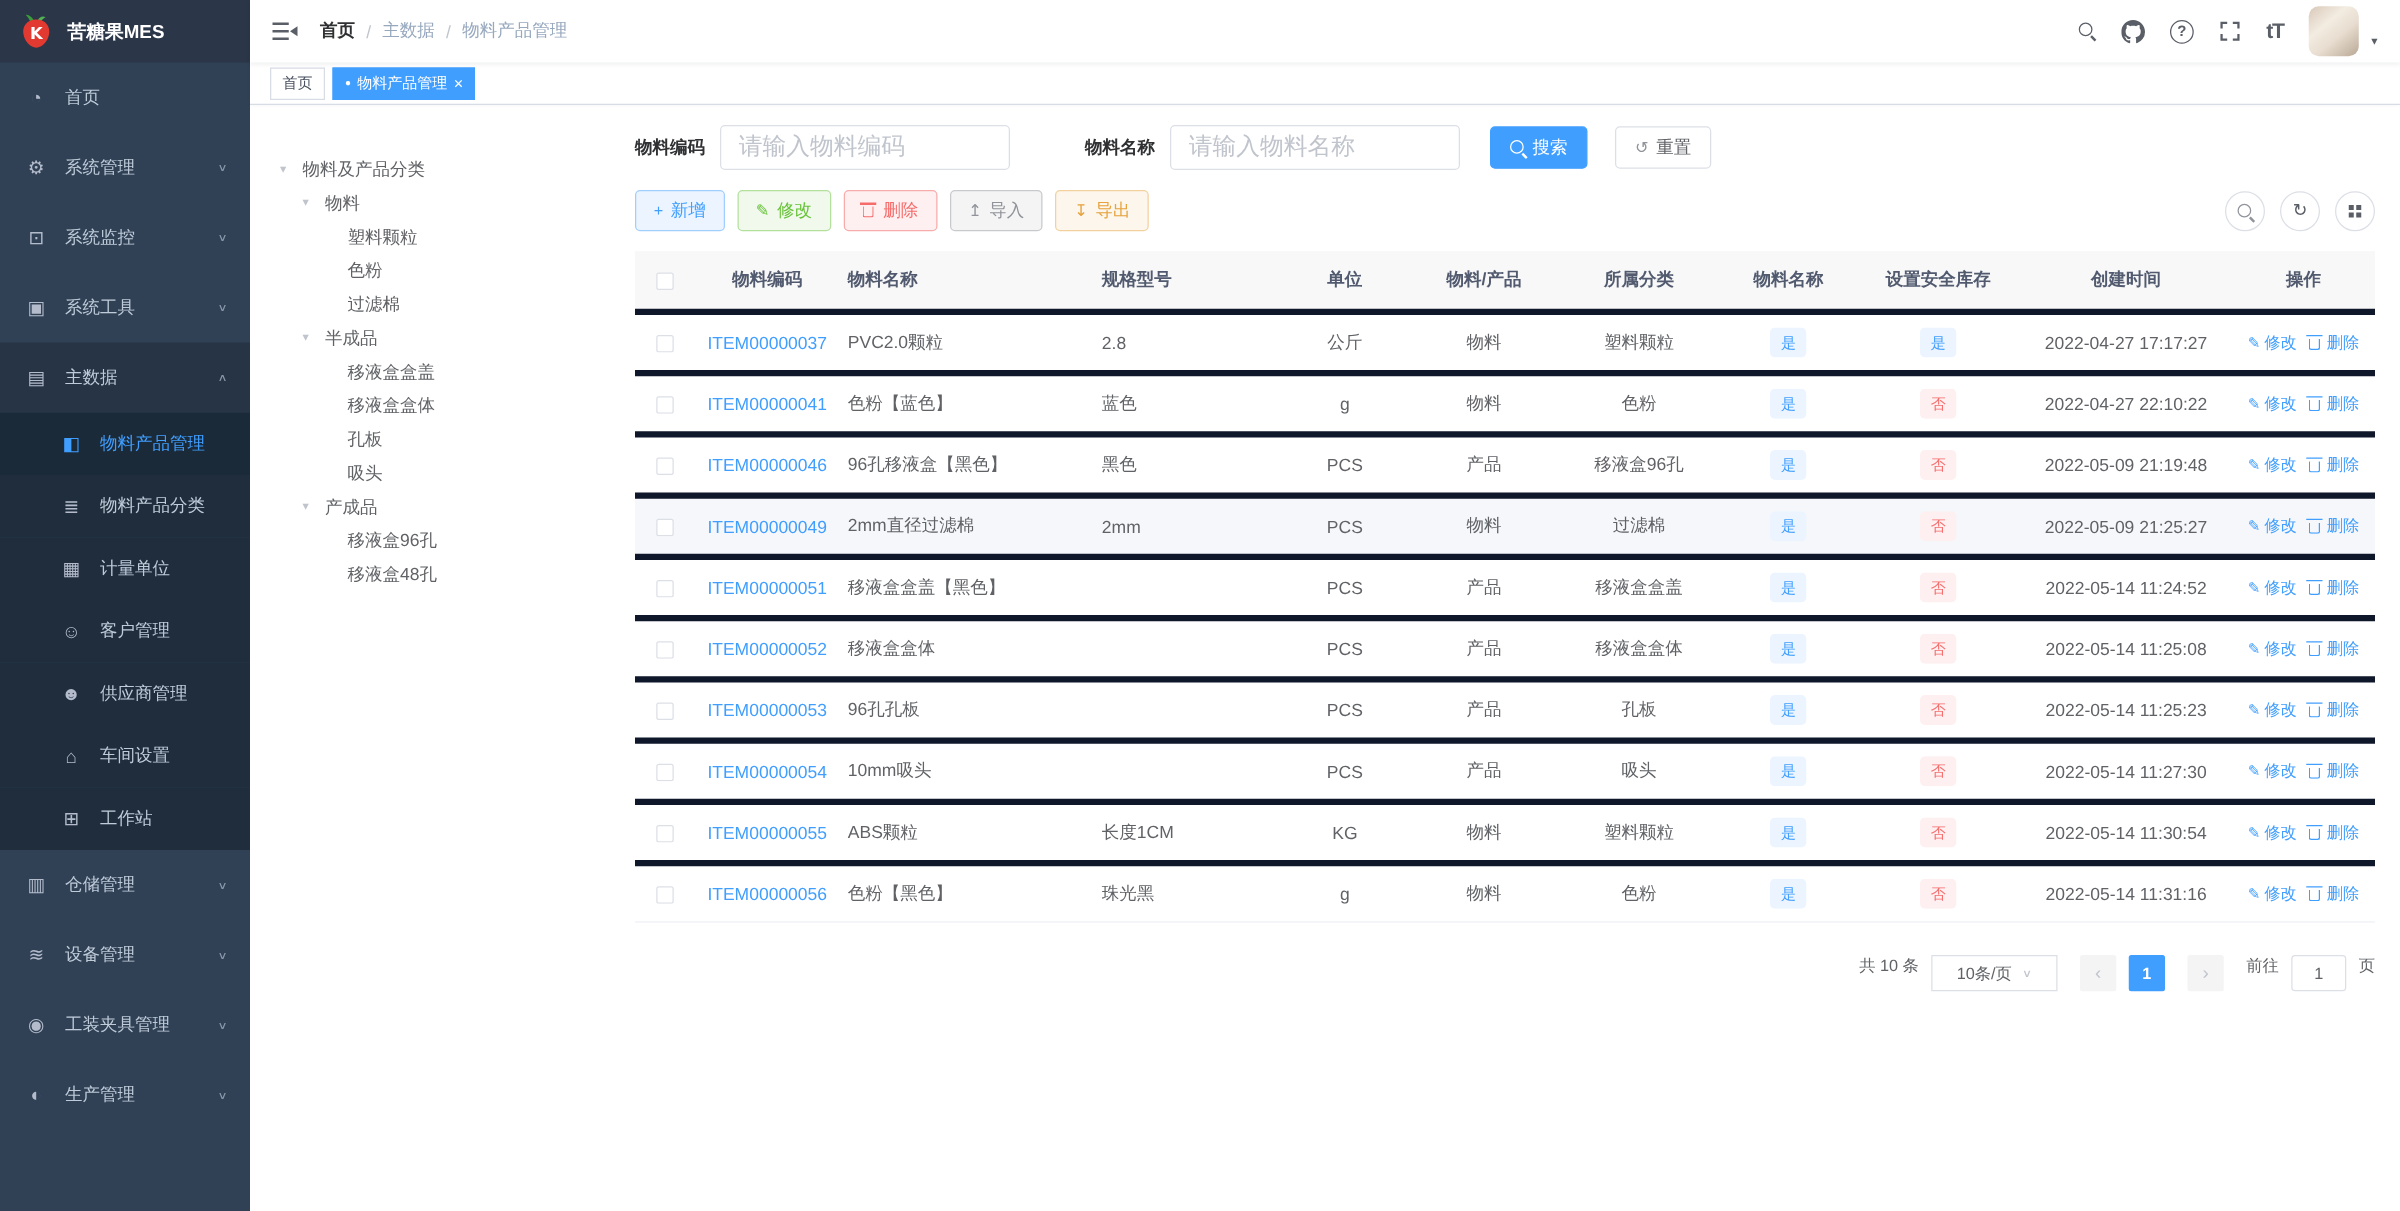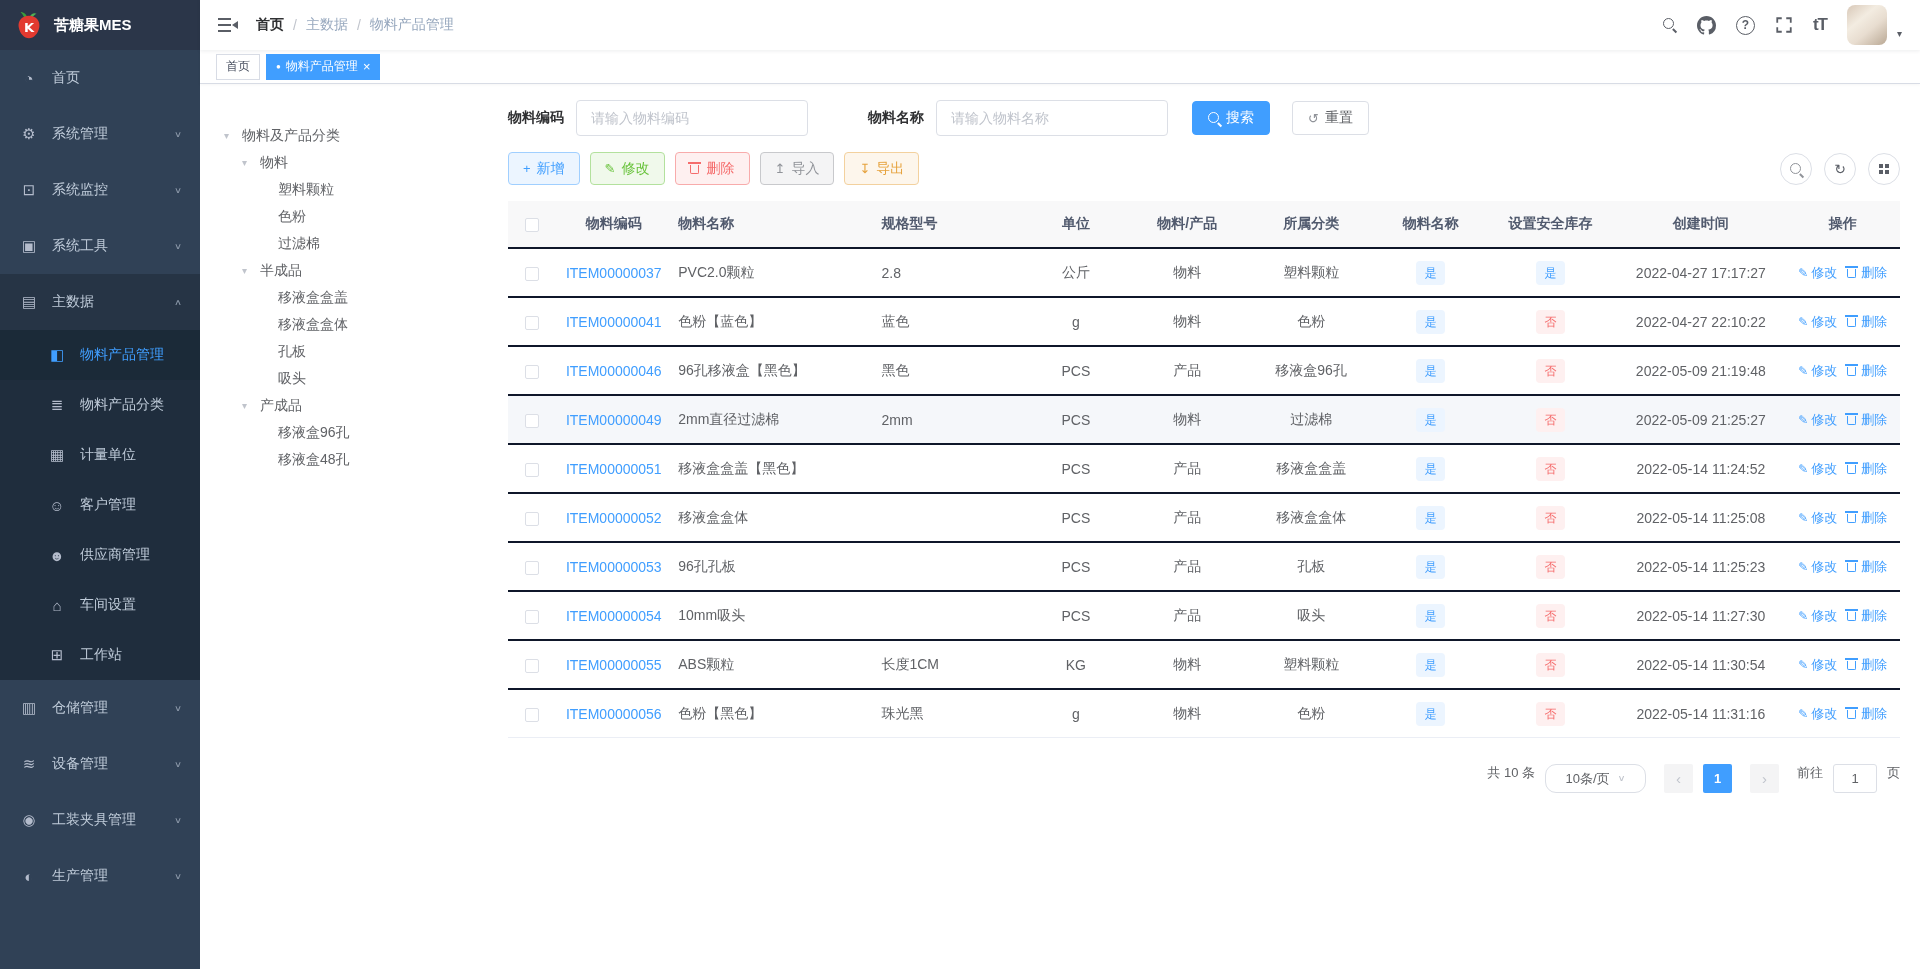--- a/index.html
+++ b/index.html
@@ -73,21 +73,21 @@
   .tnode[data-level="2"] { padding-left:40px; }
   .tcaret { width:18px; font-size:10px; color:#c0c4cc; flex:none; }
   .tcaret[data-caret="false"] { visibility:hidden; }
 
   .table-panel { flex:1; min-width:0; display:flex; flex-direction:column; }
 
   
   .filter { display:flex; align-items:center; gap:12px; flex:none; }
   .filter label { color:#303133; font-weight:bold; flex:none; }
   .filter input { width:232px; height:36px; border:1px solid #dcdfe6; border-radius:4px; padding:0 14px;
-    font-size:14px; color:#606266; outline:none; font-family:inherit; }
+    font-size:19px; color:#606266; outline:none; font-family:inherit; }
   .filter input::placeholder { color:#c0c4cc; }
   .filter .gap { width:36px; }
   .btn { height:34px; border-radius:4px; border:1px solid transparent; cursor:pointer; font-size:14px;
     display:inline-flex; align-items:center; gap:6px; padding:0 15px; font-family:inherit; }
   .btn-primary { background:#409eff; border-color:#409eff; color:#fff; margin-left:12px;justify-content:flex-end; }
   .btn-plain { background:#fff; border-color:#dcdfe6; color:#606266; margin-left:10px; }
   .btn-plain i { font-style:normal; font-size:13px; color:#909399; }
 
   
   .toolbar { margin-top:16px; display:flex; align-items:center; gap:10px; flex:none; }
@@ -103,21 +103,21 @@
   .tool-circle { width:32px; height:32px; border:1px solid #dcdfe6; border-radius:50%; background:#fff; cursor:pointer;
     display:inline-flex; align-items:center; justify-content:center; color:#5a5e66; margin-left:2px; }
   .tool-circle i { font-style:normal; font-size:14px; }
   .i-grid { width:4px; height:4px; background:#5a5e66; display:inline-block;
     box-shadow:6px 0 0 #5a5e66, 0 6px 0 #5a5e66, 6px 6px 0 #5a5e66; margin:-5px 5px 0 -1px; }
 
   
   .grid { margin-top:16px; flex:none; border-bottom:1px solid #ebeef5; }
   .thead,.trow { display:flex; align-items:center; }
   .thead { height:46px; background:#f8f8f9; color:#515a6e; font-weight:bold; }
-  .trow { height:49px; border-top:2px solid #0f172a; background:#fff; }
+  .trow { height:49px; border-top:5px solid #0f172a; background:#fff; }
   .trow[data-hover="true"] { background:#f5f7fa; }
   .hcell,.cell { padding:0 6px; overflow:hidden; white-space:nowrap; text-overflow:ellipsis; text-align:center; flex:none; }
   .c1,[data-col="c1"] { width:3.4%; } .c2,[data-col="c2"] { width:8.4%; }
   .c3,[data-col="c3"] { width:14.6%; text-align:left; } .c4,[data-col="c4"] { width:10.6%; text-align:left; }
   .c5,[data-col="c5"] { width:7.6%; } .c6,[data-col="c6"] { width:8.4%; }
   .c7,[data-col="c7"] { width:9.4%; } .c8,[data-col="c8"] { width:7.8%; }
   .c9,[data-col="c9"] { width:9.4%; } .c10,[data-col="c10"] { width:12.2%; }
   .c11,[data-col="c11"] { width:8.2%; }
   .checkbox { width:14px; height:14px; border:1px solid #dcdfe6; border-radius:2px; background:#fff; display:inline-block; cursor:pointer; vertical-align:middle; }
   .code-link { color:#409eff; cursor:pointer; text-decoration:none; }
@@ -127,21 +127,21 @@
   .ops { display:flex; justify-content:center; gap:10px; }
   .ops a { color:#409eff; font-size:13px; cursor:pointer; display:inline-flex; align-items:center; gap:3px; text-decoration:none; }
   .ops .g { font-style:normal; font-size:12px; }
   .i-trash { position:relative; display:inline-block; width:9px; height:9px; border:1px solid currentColor; border-top:none;
     border-radius:0 0 2px 2px; margin:2px 2px 0 0; color:inherit; }
   .i-trash::before { content:""; position:absolute; top:-3px; left:-3px; right:-3px; height:1.5px; background:currentColor; }
   .i-trash.red { color:#f56c6c; }
 
   
   .pagination { margin-top:26px; display:flex; justify-content:flex-end; gap:10px; font-size:13px; color:#606266; flex:none; }
-  .pg-size { width:101px; height:29px; border:1px solid #dcdfe6; border-radius:11px; display:inline-flex; align-items:center;
+  .pg-size { width:101px; height:29px; border:1px solid #dcdfe6; border-radius:0; display:inline-flex; align-items:center;
     justify-content:center; gap:8px; cursor:pointer; color:#606266; }
   .pg-size i { font-style:normal; color:#c0c4cc; font-size:11px; transform:scale(1,.8); }
   .pg-btn { width:29px; height:29px; background:#f4f4f5; border-radius:2px; display:inline-flex; align-items:center;
     justify-content:center; color:#c0c4cc; font-size:15px; cursor:pointer; margin-left:8px; }
   .pg-page { width:29px; height:29px; background:#409eff; border-radius:2px; color:#fff; font-weight:bold;
     display:inline-flex; align-items:center; justify-content:center; cursor:pointer; }
   .pg-goto { margin-left:8px; }
   .pg-input { width:44px; height:29px; border:1px solid #dcdfe6; border-radius:3px; text-align:center; font-size:13px;
     color:#606266; outline:none; font-family:inherit; }
 </style>

